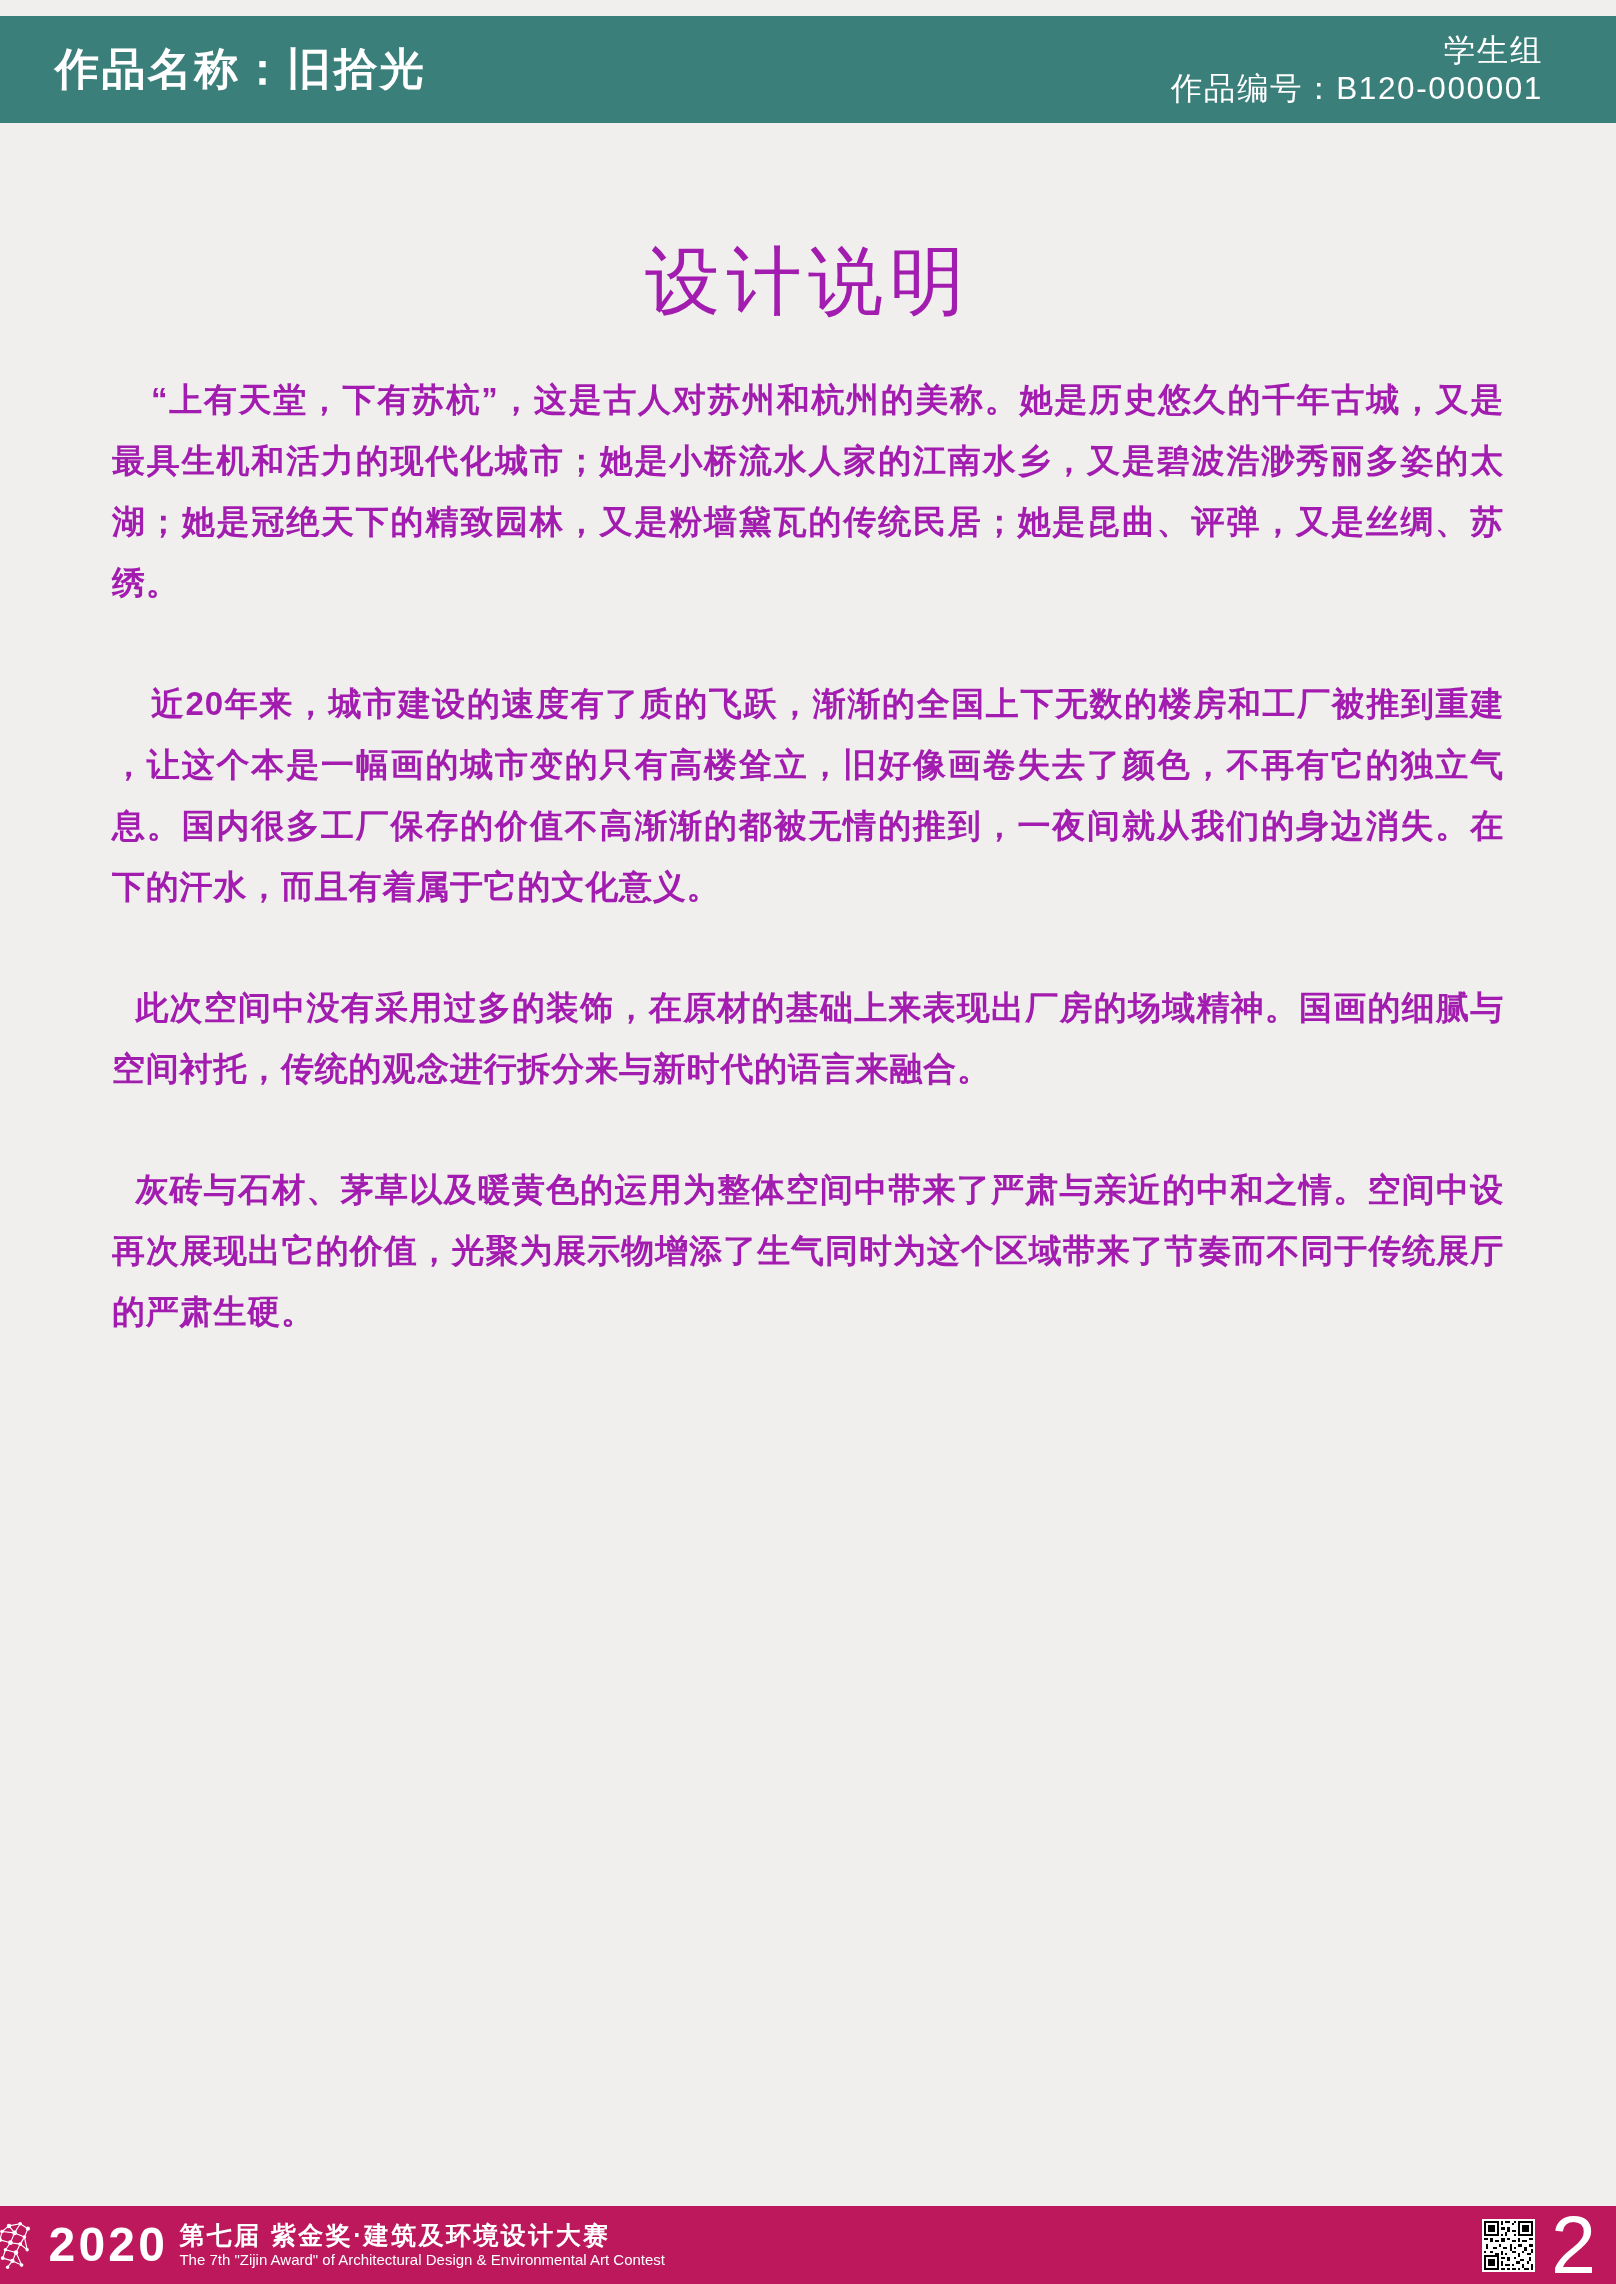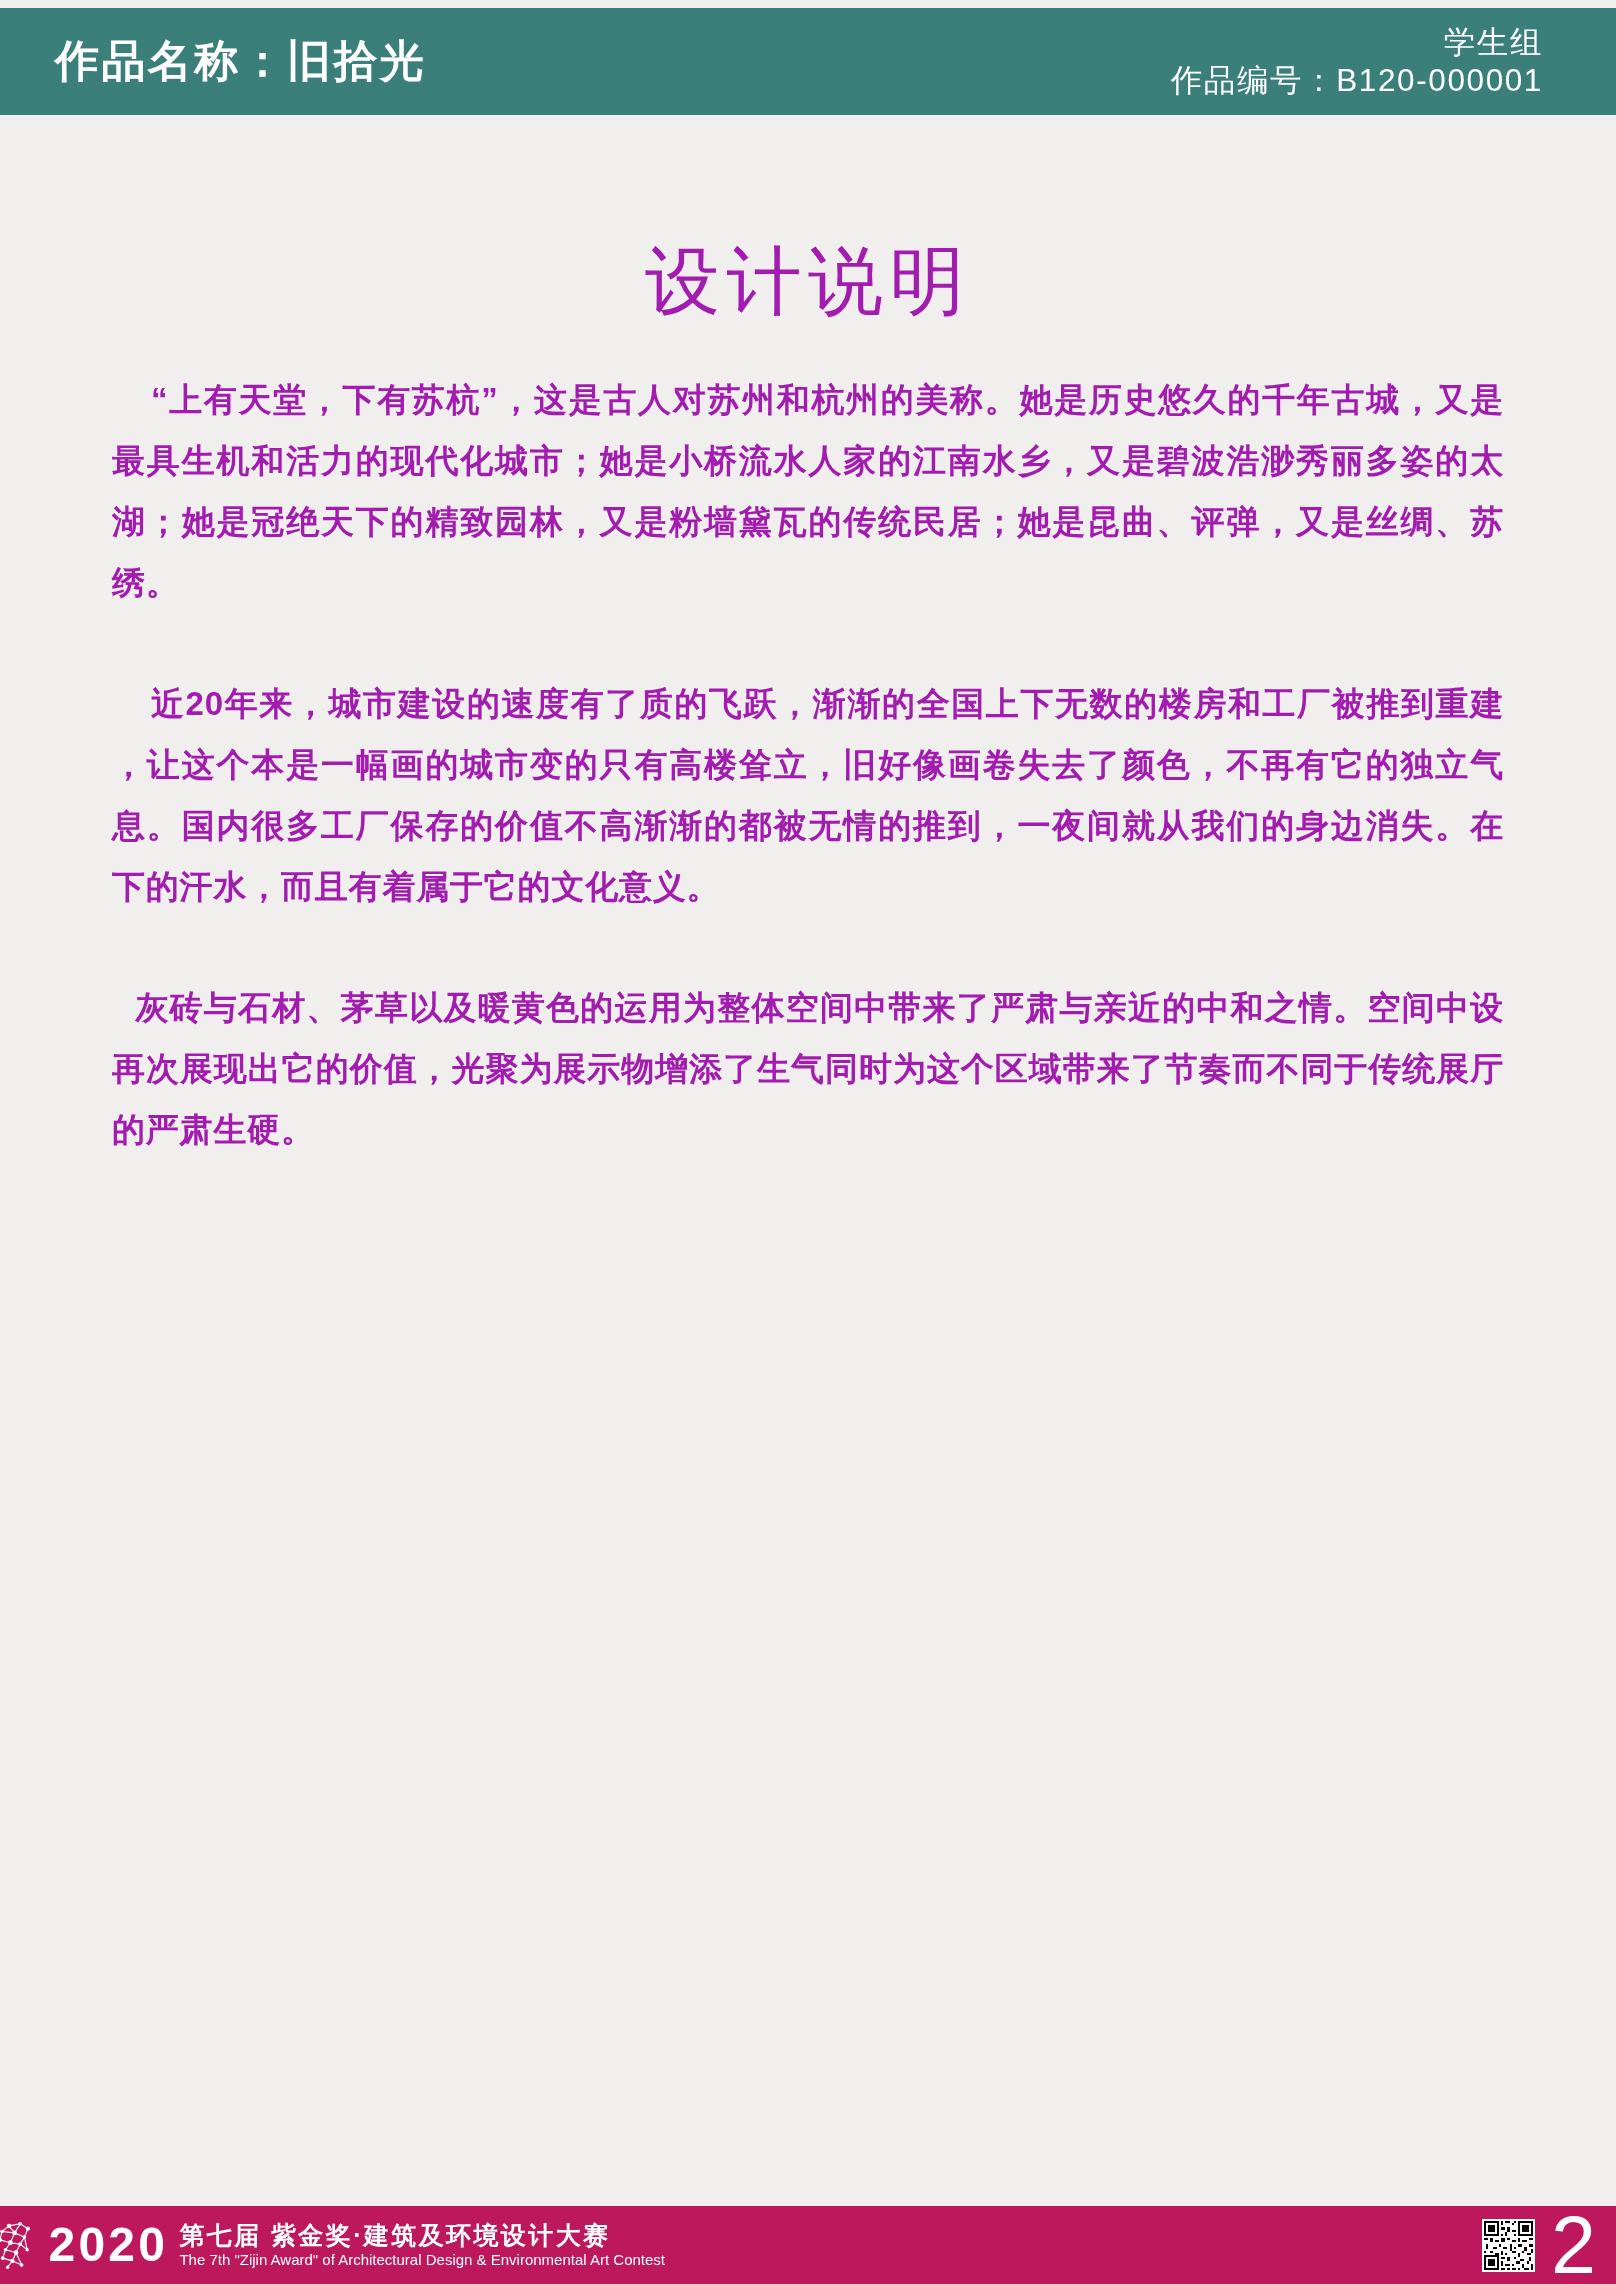--- a/index.html
+++ b/index.html
@@ -11,21 +11,21 @@
     width: 1616px;
     height: 2284px;
     background: #f0efed;
     overflow: hidden;
     margin: 0 auto;
   }
 
   
   .topbar {
     position: absolute;
-    top: 8px; left: 0; right: 0;
+    top: 16px; left: 0; right: 0;
     height: 107px;
     background: #3b7f7b;
     color: #ffffff;
     display: flex;
     align-items: center;
     justify-content: space-between;
     padding: 0 73px 0 55px;
   }
   .work-name {
     font-size: 44px;
@@ -157,20 +157,24 @@
       <div class="pline last">绣。</div>
     </section>
 
     <section class="para">
       <div class="pline ind-a">近20年来，城市建设的速度有了质的飞跃，渐渐的全国上下无数的楼房和工厂被推到重建</div>
       <div class="pline">，让这个本是一幅画的城市变的只有高楼耸立，旧好像画卷失去了颜色，不再有它的独立气</div>
       <div class="pline">息。国内很多工厂保存的价值不高渐渐的都被无情的推到，一夜间就从我们的身边消失。在</div>
       <div class="pline last">下的汗水，而且有着属于它的文化意义。</div>
     </section>
 
+    <section class="para">
+      <div class="pline ind-b">此次空间中没有采用过多的装饰，在原材的基础上来表现出厂房的场域精神。国画的细腻与</div>
+      <div class="pline last">空间衬托，传统的观念进行拆分来与新时代的语言来融合。</div>
+    </section>
 
     <section class="para">
       <div class="pline ind-b">灰砖与石材、茅草以及暖黄色的运用为整体空间中带来了严肃与亲近的中和之情。空间中设</div>
       <div class="pline">再次展现出它的价值，光聚为展示物增添了生气同时为这个区域带来了节奏而不同于传统展厅</div>
       <div class="pline last">的严肃生硬。</div>
     </section>
   </main>
 
   <footer class="footbar">
     <div class="footer-left">

